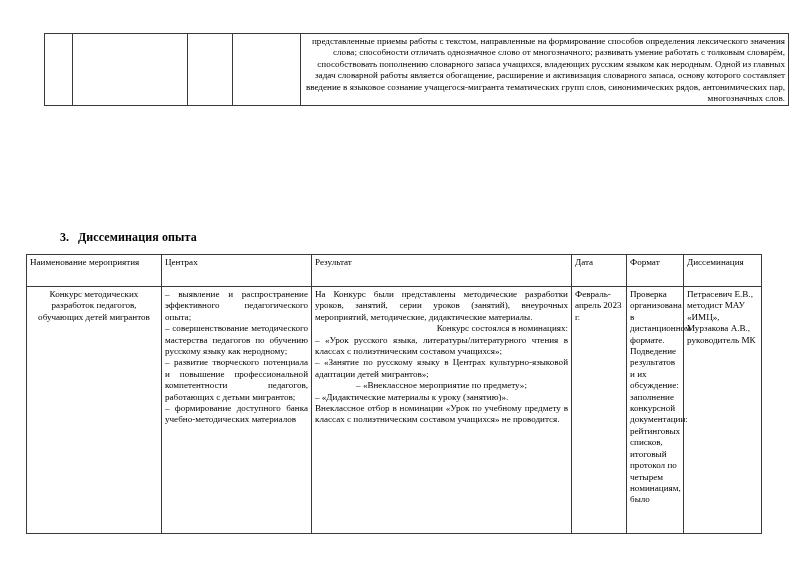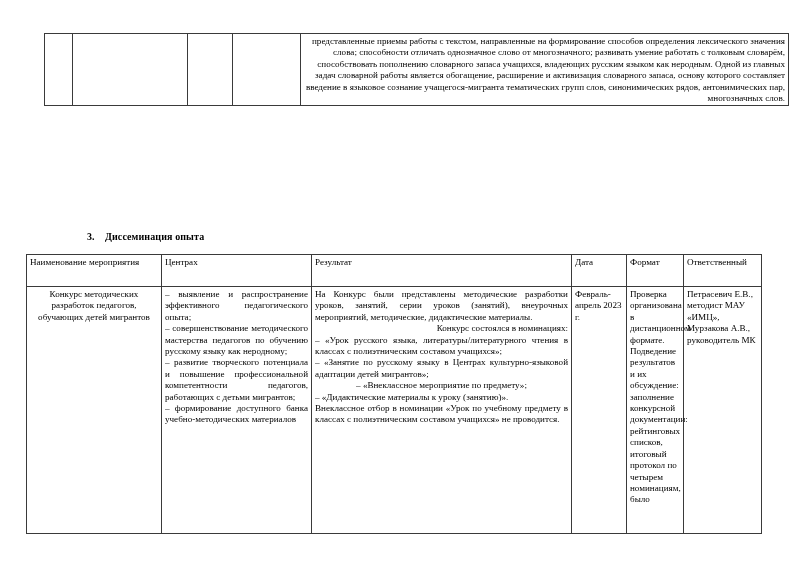--- a/index.html
+++ b/index.html
@@ -57,23 +57,23 @@
     text-align: justify;
     text-justify: inter-word;
   }
   .cell-text p.last {
     text-align: right;
   }
 
   
   .section-heading {
     position: absolute;
-    left: 87px;
+    left: 60px;
     top: 231px;
-    font-size: 10px;
+    font-size: 12px;
     font-weight: bold;
     line-height: 12px;
     white-space: nowrap;
     letter-spacing: 0.1px;
   }
   .section-heading .num {
     display: inline-block;
     width: 18px;
   }
 
@@ -152,21 +152,21 @@
         <col style="width:57px">
         <col style="width:78px">
       </colgroup>
       <thead>
         <tr>
           <th class="hdr-cell">Наименование мероприятия</th>
           <th class="hdr-cell">Центрах</th>
           <th class="hdr-cell">Результат</th>
           <th class="hdr-cell">Дата</th>
           <th class="hdr-cell">Формат</th>
-          <th class="hdr-cell">Ответственный</th>
+          <th class="hdr-cell">Диссеминация</th>
         </tr>
       </thead>
       <tbody>
         <tr>
           <td class="body-cell left-align">
             <p>Конкурс методических разработок педагогов, обучающих детей мигрантов</p>
           </td>
           <td class="body-cell">
             <p>–   выявление и распространение эффективного педагогического опыта;</p>
             <p>–   совершенствование методического мастерства педагогов по обучению русскому языку как неродному;</p>

